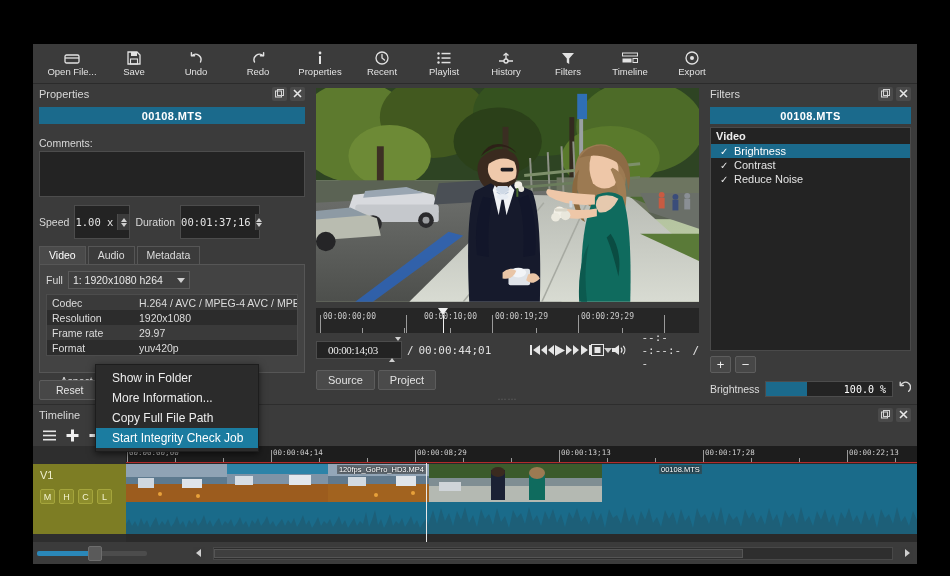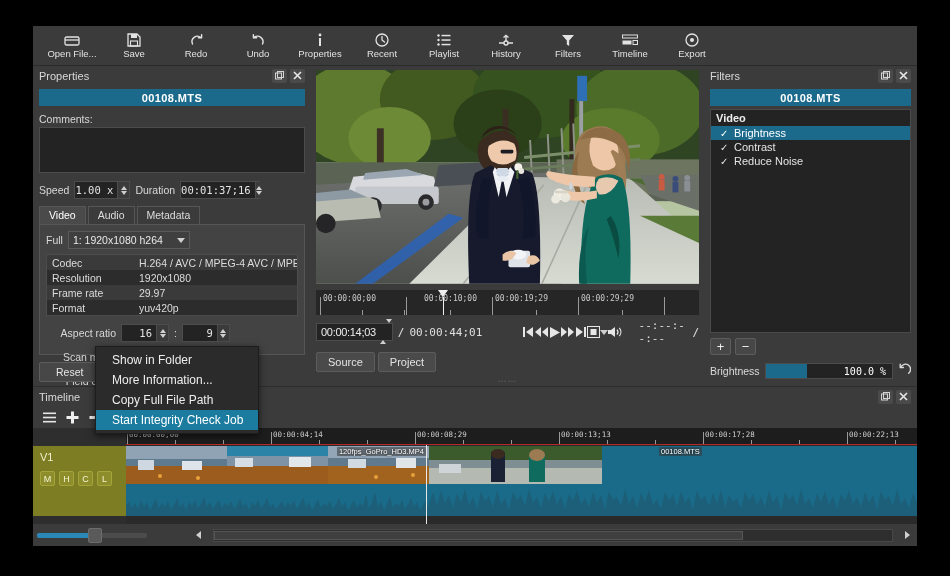--- a/index.html
+++ b/index.html
@@ -3,21 +3,21 @@
 <meta charset="utf-8">
 <style>
   * { box-sizing: border-box; margin: 0; padding: 0; }
   html, body {
     width: 950px; height: 576px;
     background: #000;
     font-family: "Liberation Sans", sans-serif;
     overflow: hidden;
   }
   .app-window {
-    position: absolute; left: 33px; top: 26px;
+    position: absolute; left: 33px; top: 44px;
     width: 884px; height: 520px;
     background: #3b3b3b;
     display: flex; flex-direction: column;
   }
 
   
   .toolbar {
     height: 40px; background: #3b3b3b;
     display: flex; align-items: center;
     padding-left: 8px; gap: 0px;
@@ -72,21 +72,21 @@
     letter-spacing: 0.4px;
   }
   .lbl-sm { font-size: 10.5px; color: #d8d8d8; }
   .comments-box {
     background: #232323; border: 1px solid #4c4c4c;
     height: 46px; margin-top: 2px;
   }
   .row { display: flex; align-items: center; gap: 5px; }
   .spin {
     background: #232323; border: 1px solid #4c4c4c;
-    height: 18px; display: flex; align-items: center;
+    height: 34px; display: flex; align-items: center;
     color: #e4e4e4;
   }
   .spin .val {
     flex: 1; text-align: right; padding-right: 4px;
     font-family: "DejaVu Sans Mono", monospace; font-size: 10.5px;
   }
   .spin .arrows {
     width: 12px; height: 16px; display: flex; flex-direction: column;
     align-items: center; justify-content: center; gap: 1px;
     border-left: 1px solid #4c4c4c; background: #3b3b3b;
@@ -165,22 +165,22 @@
 
   .transport {
     height: 26px; display: flex; align-items: center; gap: 0;
     margin-top: 4px;
   }
   .tc-box {
     background: #232323; border: 1px solid #4c4c4c; height: 18px;
     display: flex; align-items: center;
   }
   .tc-box .tcv {
-    font-family: Liberation Sans, sans-serif; font-size: 11px;
-    color: #ededed; padding: 0 4px; letter-spacing: -0.3px;
+    font-family: Liberation Serif, serif; font-size: 11px;
+    color: #ededed; padding: 0 11px; letter-spacing: -0.3px;
   }
   .tdur { font-family: "DejaVu Sans Mono", monospace; font-size: 11px; color: #e0e0e0; }
   .tp-btn {
     width: 19px; height: 20px; display: flex; align-items: center;
     justify-content: center; cursor: pointer;
   }
   .src-tabs { display: flex; gap: 3px; margin-top: 7px; }
   .src-tab {
     padding: 3px 11px; font-size: 11px; color: #e3e3e3;
     background: #4a4a4a; border: 1px solid #5c5c5c; border-radius: 2px;
@@ -314,34 +314,34 @@
             <path d="M1 1h9l3 3v9H1z" fill="none" stroke="#e2e2e2" stroke-width="1.3"></path>
             <rect x="4" y="1" width="6" height="4" fill="#e2e2e2"></rect>
             <rect x="3.5" y="8" width="7" height="5" fill="none" stroke="#e2e2e2" stroke-width="1.1"></rect>
           </svg>
       </span>
       <span class="lbl">Save</span>
     </div>
     <div class="tb-btn">
       <span class="ic">
         <svg width="15" height="14" viewBox="0 0 15 14">
+            <path d="M11.5 11A5.5 5.5 0 0 0 3 4.5" fill="none" stroke="#e2e2e2" stroke-width="1.4" stroke-linecap="round"></path>
+            <path d="M2.4 1.6v3.2h3.2" fill="none" stroke="#e2e2e2" stroke-width="1.4" stroke-linecap="round" stroke-linejoin="round"></path>
+          </svg>
+      </span>
+      <span class="lbl">Undo</span>
+    </div>
+    <div class="tb-btn">
+      <span class="ic">
+        <svg width="15" height="14" viewBox="0 0 15 14">
             <path d="M3.5 11A5.5 5.5 0 0 1 12 4.5" fill="none" stroke="#e2e2e2" stroke-width="1.4" stroke-linecap="round"></path>
             <path d="M12.6 1.6v3.2H9.4" fill="none" stroke="#e2e2e2" stroke-width="1.4" stroke-linecap="round" stroke-linejoin="round"></path>
           </svg>
       </span>
       <span class="lbl">Redo</span>
-    </div>
-    <div class="tb-btn">
-      <span class="ic">
-        <svg width="15" height="14" viewBox="0 0 15 14">
-            <path d="M11.5 11A5.5 5.5 0 0 0 3 4.5" fill="none" stroke="#e2e2e2" stroke-width="1.4" stroke-linecap="round"></path>
-            <path d="M2.4 1.6v3.2h3.2" fill="none" stroke="#e2e2e2" stroke-width="1.4" stroke-linecap="round" stroke-linejoin="round"></path>
-          </svg>
-      </span>
-      <span class="lbl">Undo</span>
     </div>
     <div class="tb-btn">
       <span class="ic">
         <svg width="8" height="14" viewBox="0 0 8 14">
             <circle cx="4" cy="2" r="1.4" fill="#e2e2e2"></circle>
             <rect x="3" y="5" width="2" height="8" fill="#e2e2e2"></rect>
           </svg>
       </span>
       <span class="lbl">Properties</span>
     </div>
@@ -421,21 +421,21 @@
         <span class="pt-ic">
           <svg width="9" height="9" viewBox="0 0 9 9">
               <path d="M1 1l7 7M8 1L1 8" stroke="#e8e8e8" stroke-width="1.6"></path>
             </svg>
         </span>
       </div>
 
       <div class="props-body">
         <div class="name-bar">00108.MTS</div>
 
-        <div style="margin-top:7px;">
+        <div style="margin-top:13px;">
           <div class="lbl-sm">Comments:</div>
           <div class="comments-box"></div>
         </div>
 
         <div class="row" style="margin-top:8px;">
           <span class="lbl-sm">Speed</span>
           <span class="spin" style="width:56px;">
             <span class="val">1.00 x</span>
             <span class="arrows">
                 <span class="ar-up"></span>

